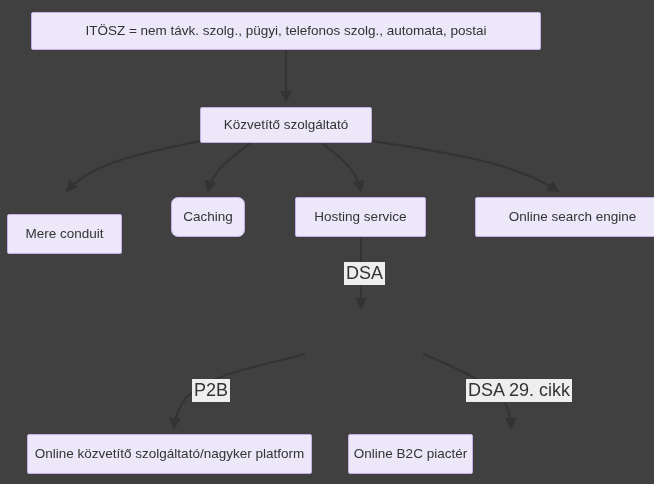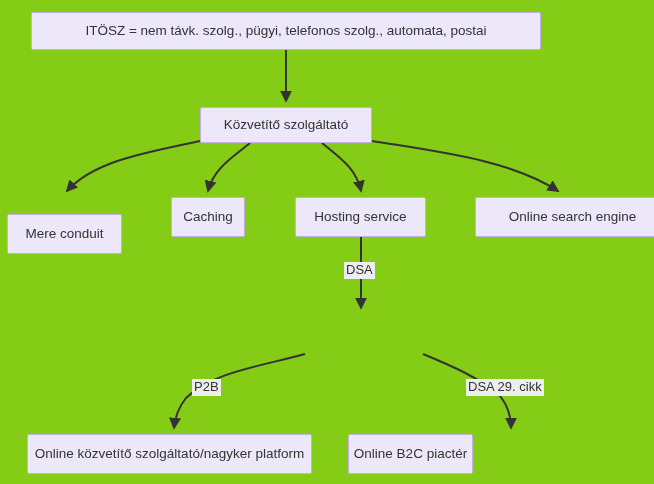--- a/index.html
+++ b/index.html
@@ -7,21 +7,21 @@
     padding: 0;
     background: #ffffff;
   }
   body {
     font-family: "Liberation Sans", sans-serif;
   }
   #canvas {
     position: relative;
     width: 654px;
     height: 484px;
-    background: #84cc16;
+    background: #404040;
     overflow: hidden;
   }
   #edges {
     position: absolute;
     left: 0;
     top: 0;
     width: 654px;
     height: 484px;
     pointer-events: none;
   }
@@ -37,21 +37,21 @@
     color: #333333;
     font-size: 13.5px;
     line-height: 1;
     white-space: nowrap;
     z-index: 2;
   }
   .edge-label {
     position: absolute;
     background: #eeeeee;
     color: #333333;
-    font-size: 13px;
+    font-size: 18px;
     line-height: 1.15;
     padding: 1px 2px;
     white-space: nowrap;
     z-index: 3;
   }
 </style>
 </head>
 <body>
 
 <div id="canvas">
@@ -85,21 +85,21 @@
   </div>
 
   <div class="node" style="left:200px; top:107px; width:172px; height:36px;">
     <span>Közvetítő szolgáltató</span>
   </div>
 
   <div class="node" style="left:7px; top:214px; width:115px; height:40px;">
     <span>Mere conduit</span>
   </div>
 
-  <div class="node" style="left:171px; top:197px; width:74px; height:40px;">
+  <div class="node" style="left:171px; top:197px; width:74px; height:40px;border-radius:7px;">
     <span>Caching</span>
   </div>
 
   <div class="node" style="left:295px; top:197px; width:131px; height:40px;">
     <span>Hosting service</span>
   </div>
 
   <div class="node" style="left:475px; top:197px; width:195px; height:40px;">
     <span>Online search engine</span>
   </div>

